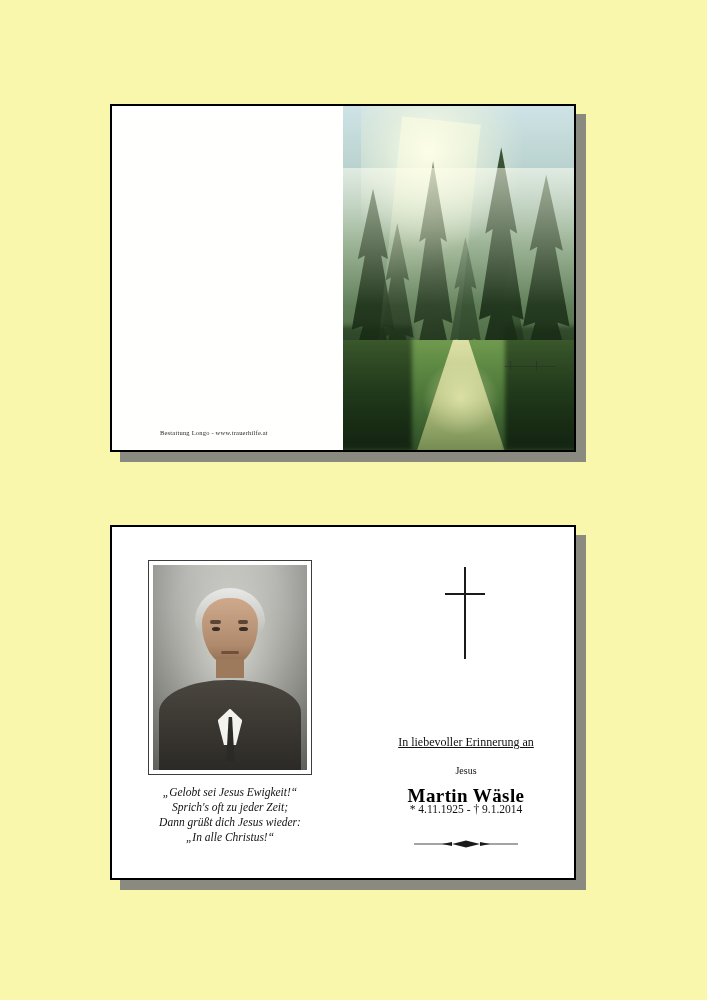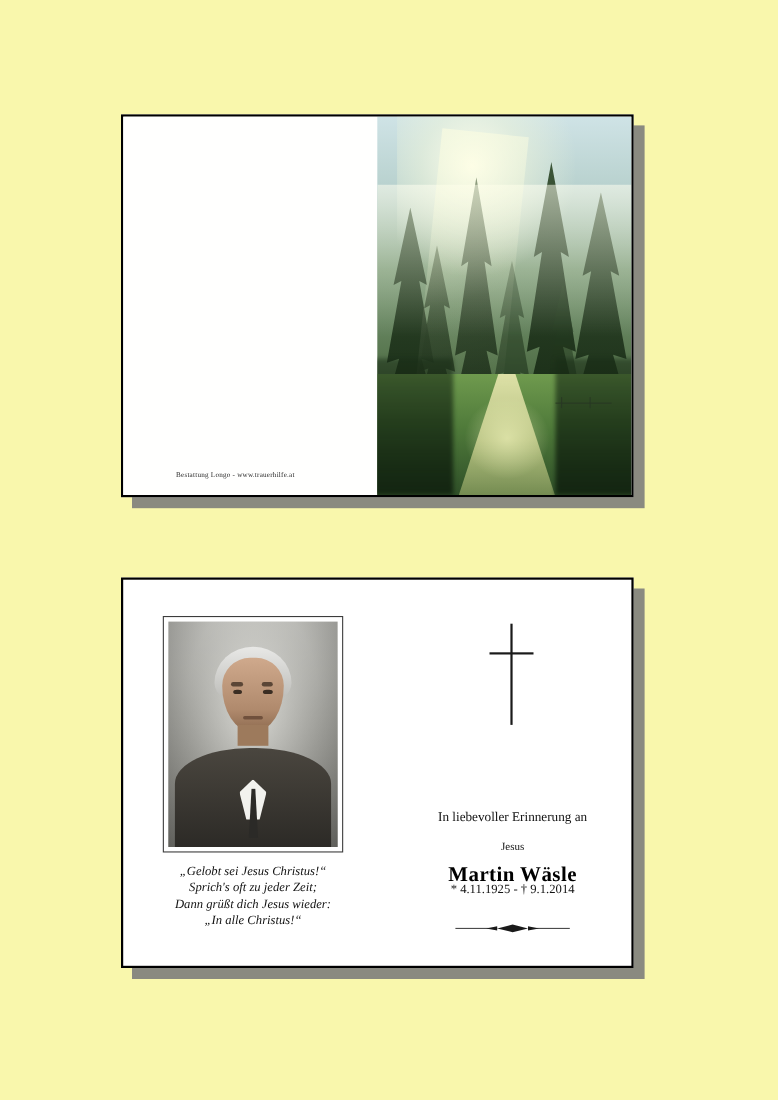--- a/index.html
+++ b/index.html
@@ -309,20 +309,21 @@
     background: #1a1a1a;
   }
   .memory-line {
     position: absolute;
     left: 236px;
     top: 208px;
     width: 236px;
     text-align: center;
     font-size: 12px;
     color: #111;
+    text-decoration: underline;
   }
   .honorific {
     position: absolute;
     left: 236px;
     top: 238px;
     width: 236px;
     text-align: center;
     font-size: 10px;
     color: #111;
   }
@@ -402,21 +403,21 @@
         <div class="p-eye r"></div>
         <div class="p-mouth"></div>
         <div class="p-neck"></div>
         <div class="p-shoulders"></div>
         <div class="p-shirt"></div>
         <div class="p-tie"></div>
       </div>
     </div>
 
     <div class="verse">
-      <div>„Gelobt sei Jesus Christus!“</div>
+      <div>„Gelobt sei Jesus Ewigkeit!“</div>
       <div>Sprich's oft zu jeder Zeit;</div>
       <div>Dann grüßt dich Jesus wieder:</div>
       <div>„In alle Christus!“</div>
     </div>
 
     <div class="cross"></div>
 
     <div class="memory-line">In liebevoller Erinnerung an</div>
     <div class="honorific">Jesus</div>
     <div class="deceased-name">Martin Wäsle</div>

